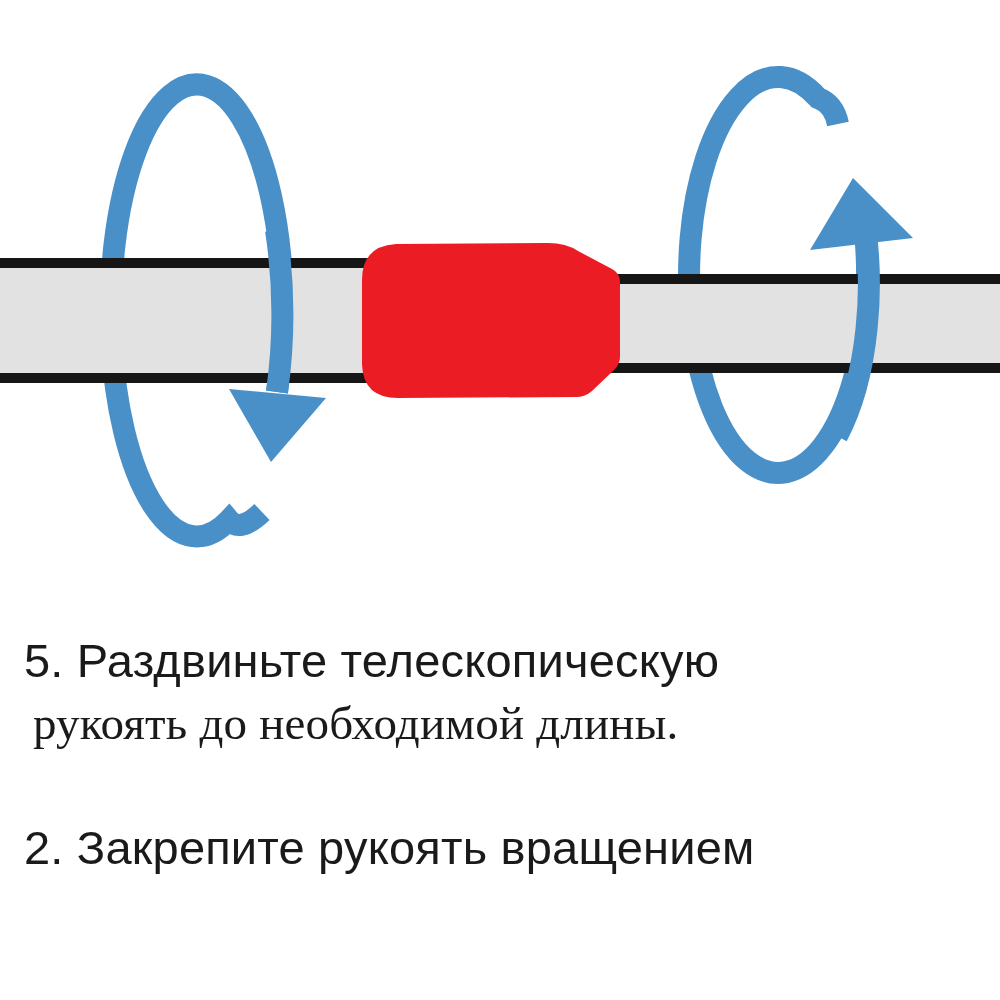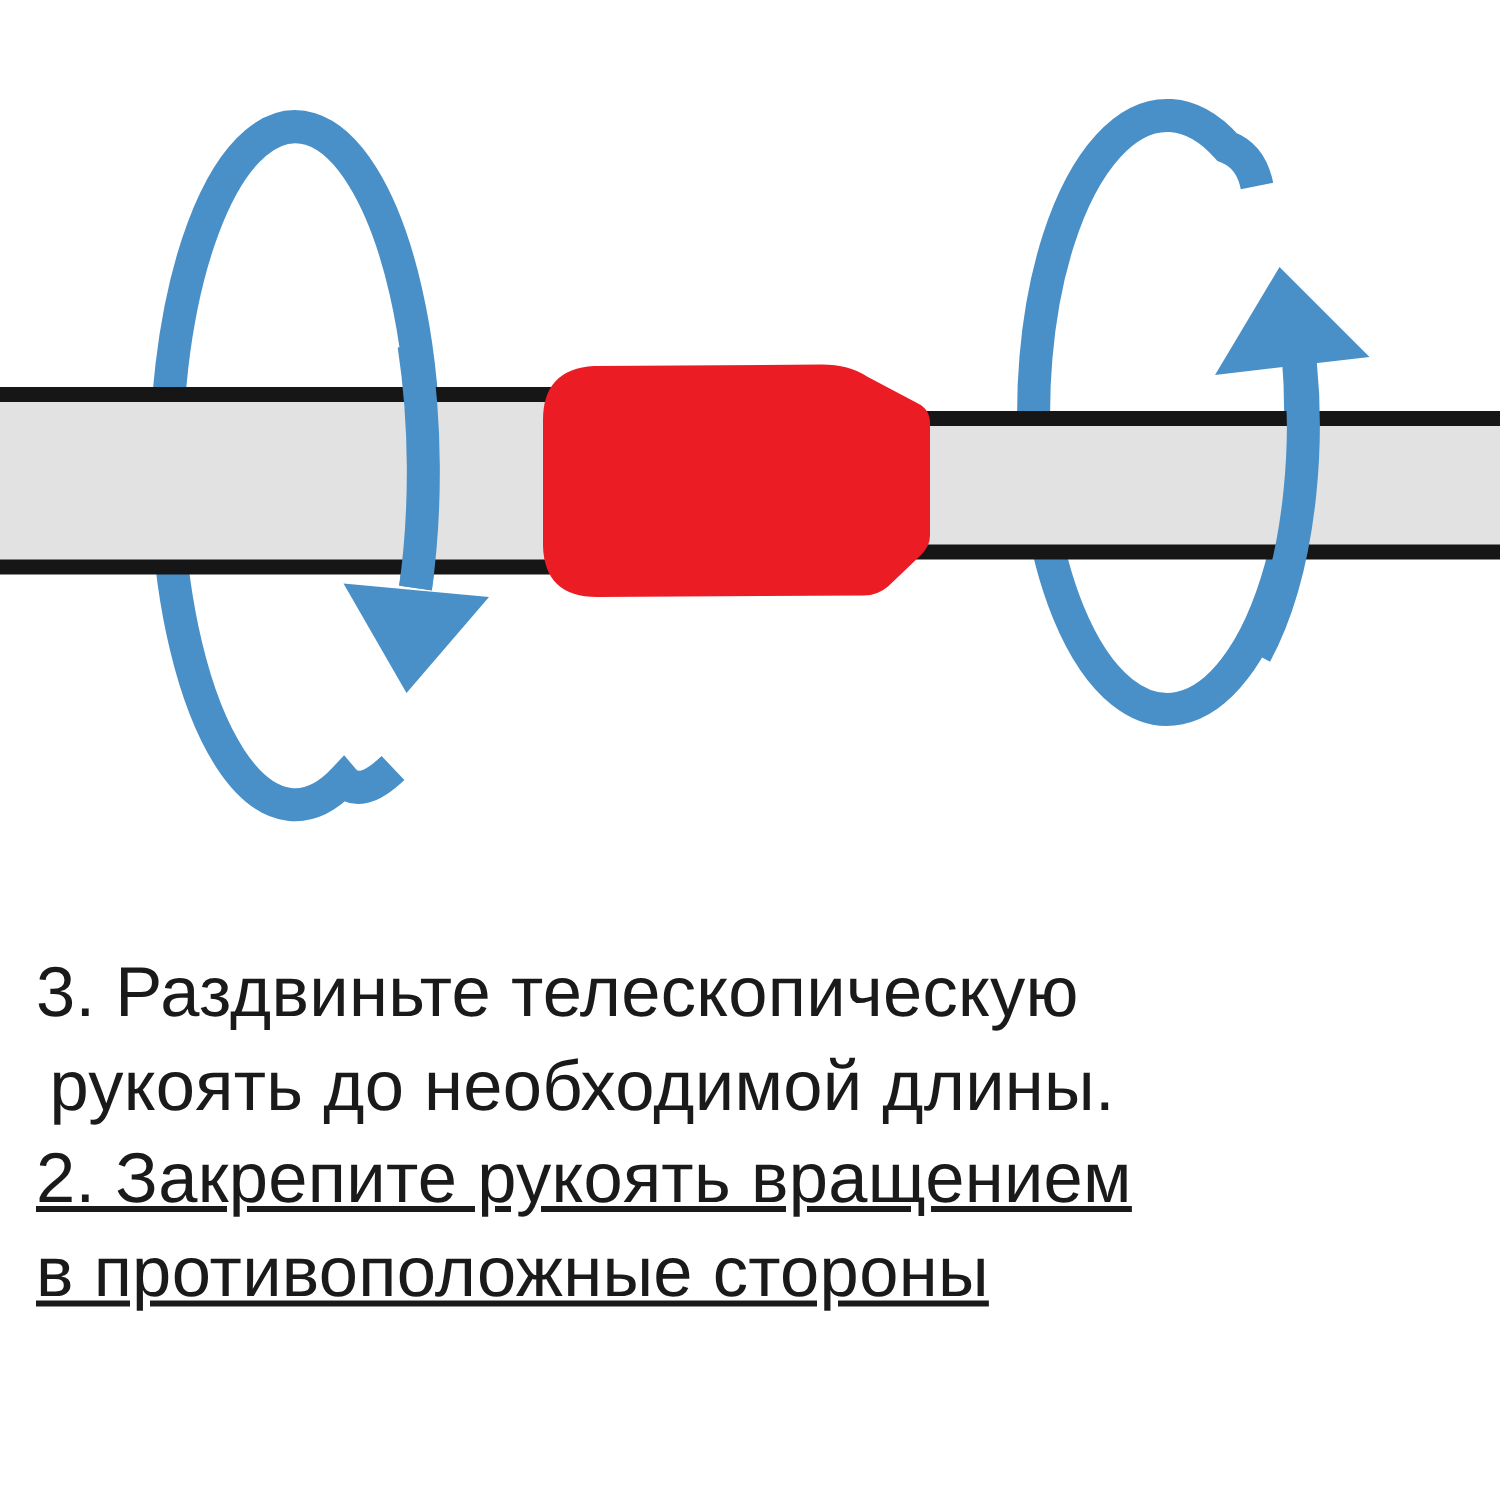--- a/index.html
+++ b/index.html
@@ -14,22 +14,22 @@
   .step {
     position: absolute;
     left: 24px;
     color: #1a1a1a;
     font-size: 47px;
     line-height: 63px;
     letter-spacing: 0.2px;
     white-space: nowrap;
   }
   .step-1 { top: 629px; }
-  .step-2 { top: 753px; text-decoration: underline; }
-  .line.indent { padding-left: 9px; }
+  .step-2 { top: 816px; }
+  .line.indent { padding-left: 9px; font-family: Liberation Serif, serif; }
 </style>
 </head>
 <body>
 
 <div class="diagram-wrap">
   <svg width="1000" height="610" viewBox="0 0 1000 610" xmlns="http://www.w3.org/2000/svg">
 
     <path d="M 262 512 Q 240 533 229 520 A 86 226 0 1 1 277 392" fill="none" stroke-width="22" stroke="#4a90c8"></path>
 
     <path d="M 838 124 Q 834 104 818 98 A 89 198 0 1 0 861 203" fill="none" stroke-width="22" stroke="#4a90c8"></path>
@@ -46,20 +46,19 @@
     <path d="M 837 436 A 89 198 0 0 0 861 203" fill="none" stroke-width="22" stroke="#4a90c8"></path>
     <polygon points="810,250 913,238 853,178" fill="#4a90c8"></polygon>
 
     <path d="M 396 244 L 548 243 Q 566 243 578 251 L 612 269 Q 620 273 620 282
              L 620 357 Q 620 364 614 370 L 592 391 Q 585 397 576 397
              L 398 398 Q 363 398 362 364 L 362 280 Q 362 246 396 244 Z" fill="#ec1c24"></path>
   </svg>
 </div>
 
 <div class="step step-1">
-  <div class="line">3. Раздвиньте телескопическую</div>
+  <div class="line">5. Раздвиньте телескопическую</div>
   <div class="line indent">рукоять до необходимой длины.</div>
 </div>
 
 <div class="step step-2">
   <div class="line">2. Закрепите рукоять вращением</div>
-  <div class="line">в противоположные стороны</div>
 </div>
 
 </body></html>

